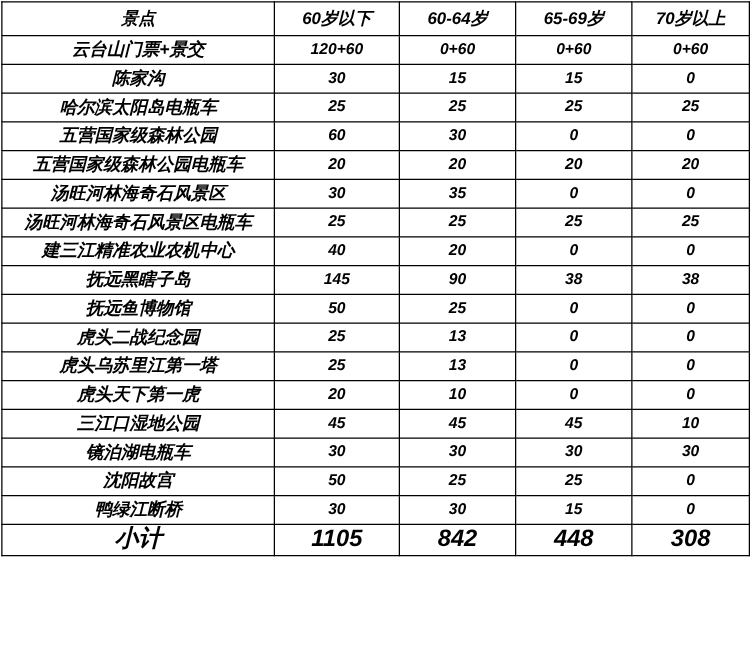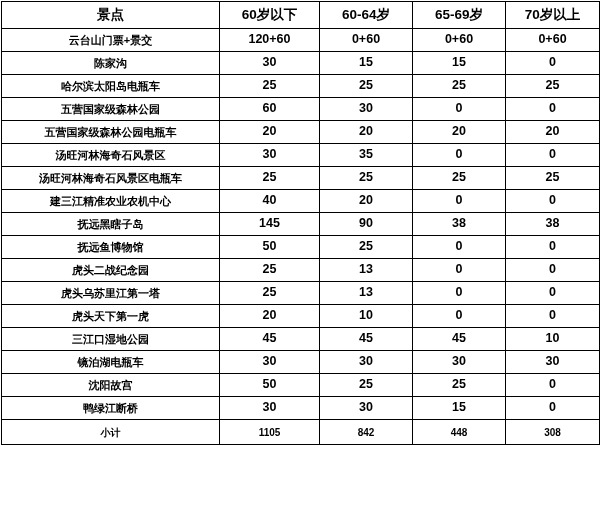--- a/index.html
+++ b/index.html
@@ -18,20 +18,21 @@
     width: 600px;
     height: 526px;
     box-sizing: border-box;
     padding: 0;
   }
   table.price-table {
     border-collapse: collapse;
     width: 598px;
     margin: 1px 1px 0 1px;
     table-layout: fixed;
+    font-style: italic;
   }
   table.price-table col.c-name   { width: 218px; }
   table.price-table col.c-a      { width: 100px; }
   table.price-table col.c-b      { width: 93px; }
   table.price-table col.c-c      { width: 93px; }
   table.price-table col.c-d      { width: 94px; }
 
   table.price-table th,
   table.price-table td {
     border: 1px solid #000000;
@@ -44,29 +45,29 @@
     font-weight: bold;
     white-space: nowrap;
     overflow: hidden;
   }
   table.price-table thead th {
     height: 26px;
     font-size: 13.5px;
     font-weight: bold;
   }
   table.price-table tbody td.name-cell {
-    font-size: 11px;
+    font-size: 14px;
     font-weight: bold;
   }
   table.price-table tbody td.num-cell {
     font-size: 12.5px;
     font-weight: bold;
   }
   table.price-table tbody tr.total-row td {
-    font-size: 10px;
+    font-size: 19px;
     font-weight: bold;
     height: 24px;
   }
   
   table.price-table tbody tr.total-row td {
     border-bottom: 1px solid #000000;
   }
 </style>
 </head>
 <body>

